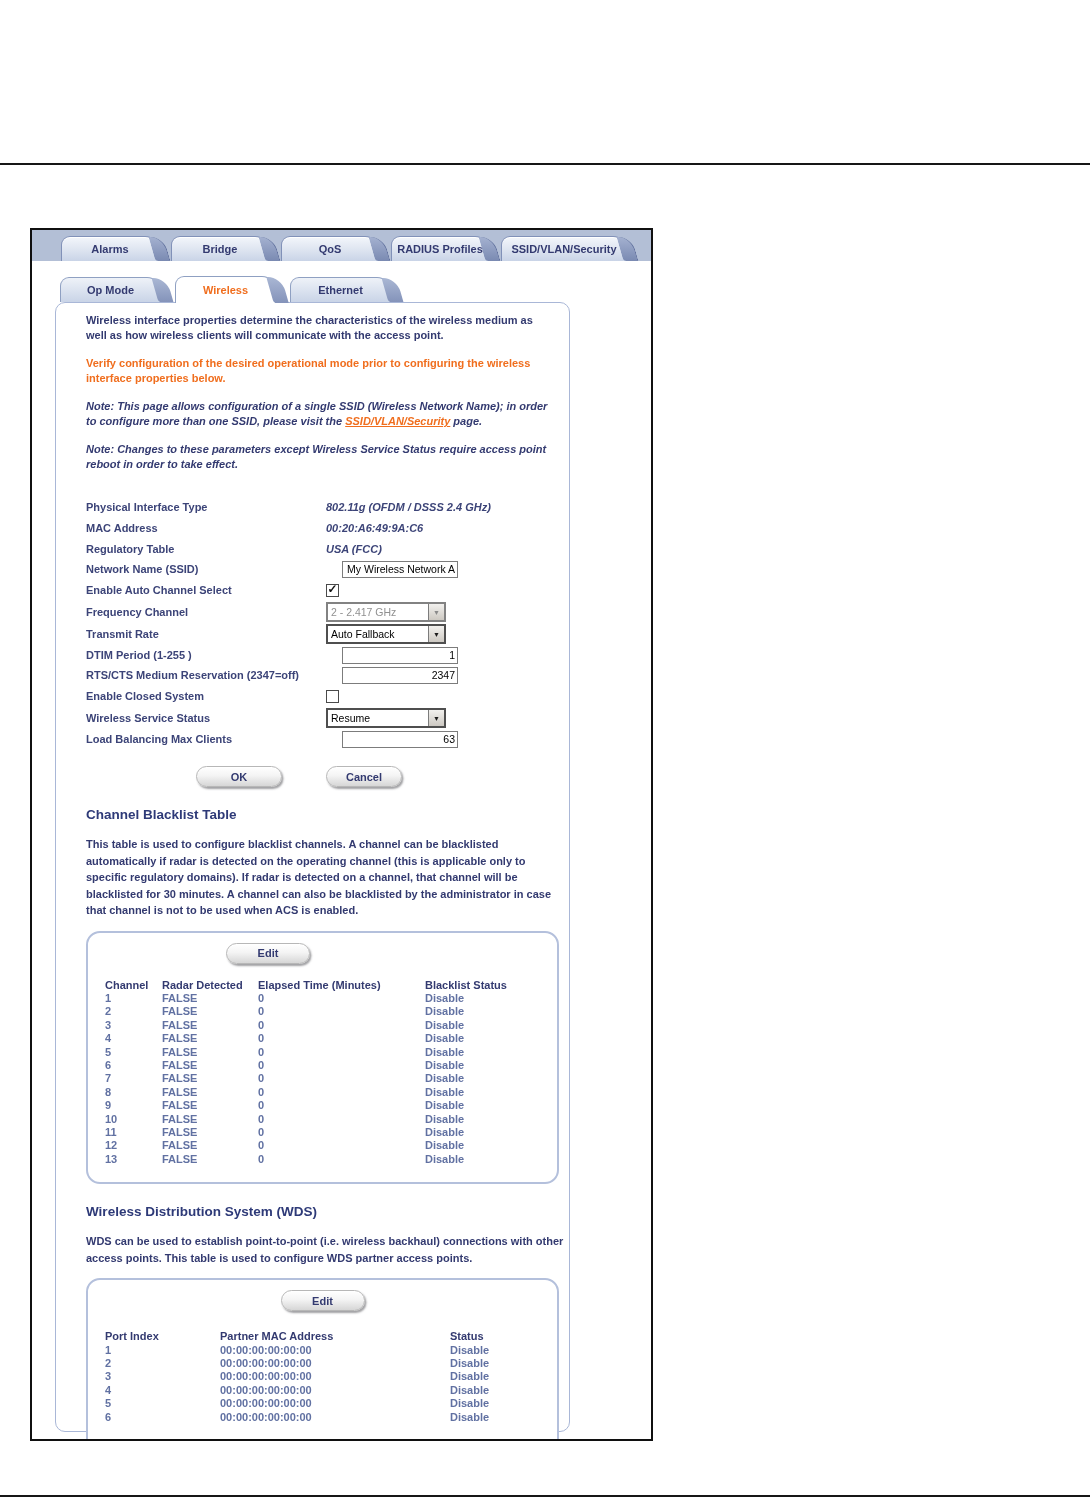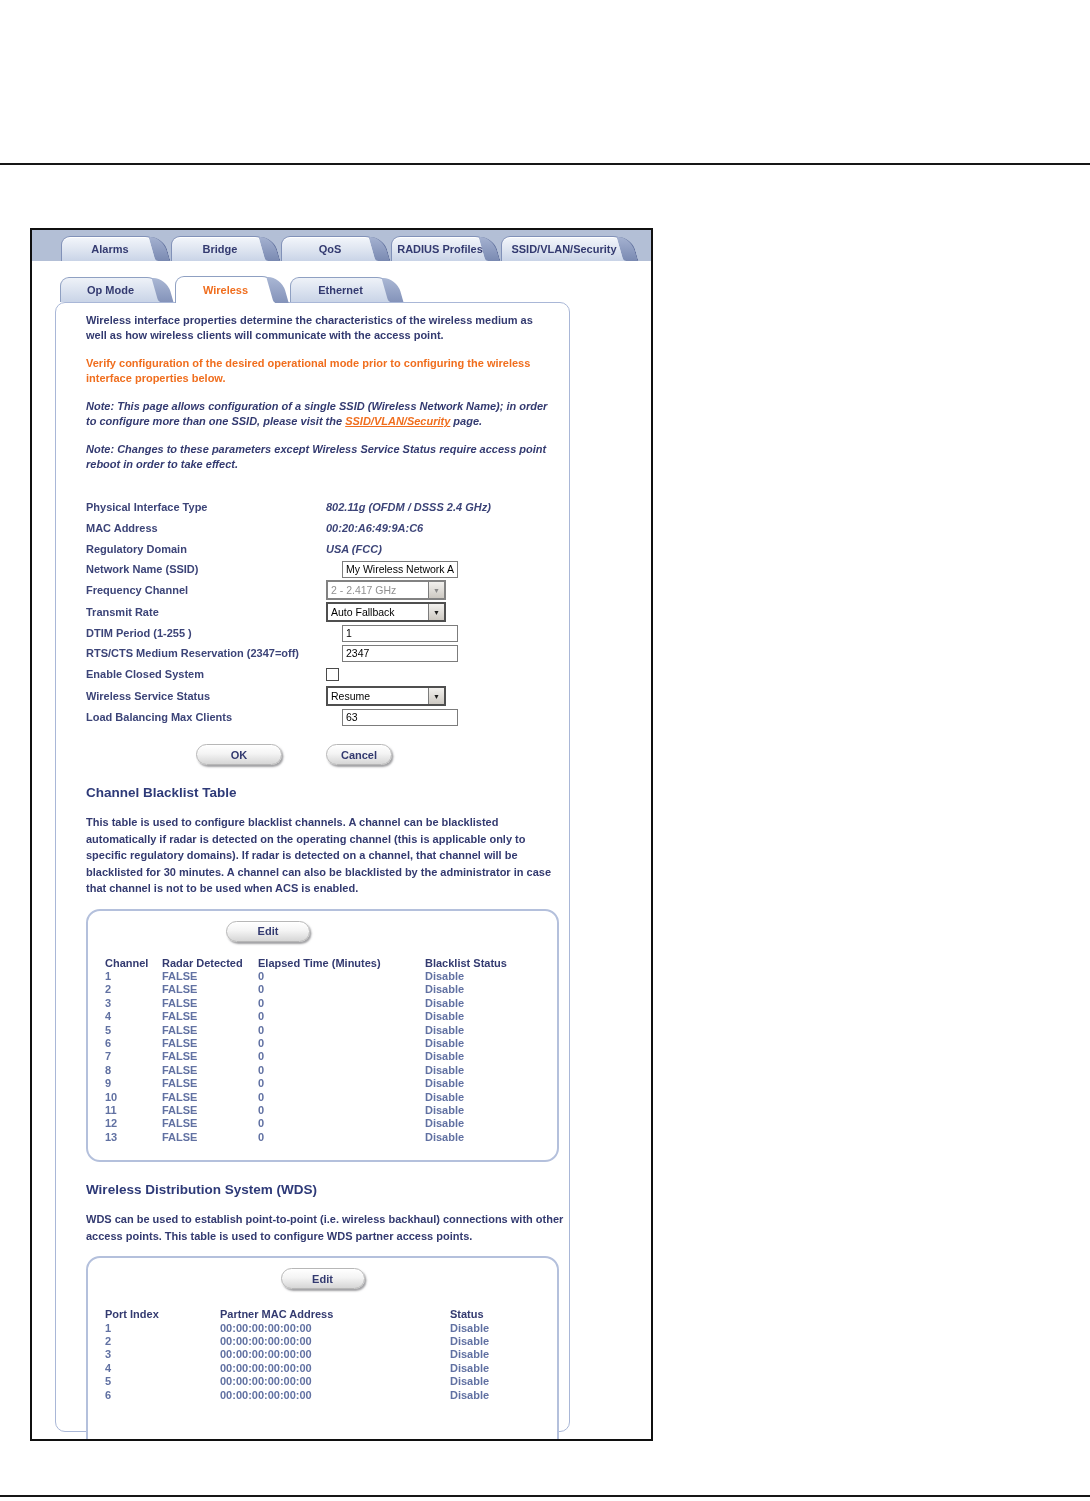--- a/index.html
+++ b/index.html
@@ -85,21 +85,21 @@
   .frm-row { display:flex; align-items:center; }
   .frm-label { width:240px; font-size:11px; font-weight:bold; color:#3c4478; flex:0 0 auto; }
   .frm-static { font-size:11px; font-weight:bold; font-style:italic; color:#3c4478; }
   .r-static { height:21px; }
   .r-input  { height:20px;gap:16px; }
   .r-check  { height:22px; }
   .r-select { height:22px; }
   .txt {
     width:116px; height:17px; border:1px solid #7c7c7c; background:#fff;
     font-family:"Liberation Sans",sans-serif; font-size:10.5px; color:#000;
-    padding:0 2px 0 3px; outline:none;
+    padding:0 2px 0 3px; outline:none;text-align:right;
   }
   .cb {
     width:13px; height:13px; border:1px solid #4a4a4a; background:#fff;
     display:flex; align-items:center; justify-content:center; cursor:pointer;
   }
   .cbmark { font-size:12px; font-weight:bold; color:#101010; line-height:10px; margin-top:-2px; }
   .sel {
     width:120px; height:20px; border:2px solid #4f4f4f; background:#fff;
     display:flex; align-items:stretch; cursor:pointer;
   }
@@ -117,21 +117,21 @@
   .pill {
     height:21px; border-radius:11px;
     background:linear-gradient(180deg,#ffffff 0%,#f4f4f4 45%,#d6d6d6 100%);
     border:1px solid #b7b7b7;
     box-shadow:1.5px 2px 2px rgba(110,110,115,0.65), inset 0 1px 0 #fff;
     display:flex; align-items:center; justify-content:center;
     font-size:11px; font-weight:bold; color:#333a70; cursor:pointer;
   }
   .btn-row { margin-top:17px; display:flex; }
   .ok-btn { width:86px; margin-left:110px; }
-  .cancel-btn { width:66px; margin-left:44px; }
+  .cancel-btn { width:76px; margin-left:44px; }
 
   
   .section-title { margin-top:20px; font-size:13.5px; font-weight:bold; color:#2e3a78; }
   .section-desc { margin-top:14px; font-size:11px; line-height:16.5px; font-weight:bold; color:#333a70; width:482px; }
   .round-box {
     margin-top:12px; width:473px; border:2px solid #b4c0dc; border-radius:14px;
     background:#fff; padding-bottom:16px;
   }
   .edit1 { width:84px; margin:10px 0 0 138px; }
   .edit2 { width:84px; margin:10px auto 0 auto; }
@@ -202,26 +202,32 @@
       <div class="form">
         <div class="frm-row r-static">
           <div class="frm-label">Physical Interface Type</div>
           <div class="frm-static">802.11g (OFDM / DSSS 2.4 GHz)</div>
         </div>
         <div class="frm-row r-static">
           <div class="frm-label">MAC Address</div>
           <div class="frm-static">00:20:A6:49:9A:C6</div>
         </div>
         <div class="frm-row r-static">
-          <div class="frm-label">Regulatory Domain</div>
+          <div class="frm-label">Regulatory Table</div>
           <div class="frm-static">USA (FCC)</div>
         </div>
         <div class="frm-row r-input">
           <div class="frm-label">Network Name (SSID)</div>
           <input class="txt" type="text" value="My Wireless Network A" style="">
+        </div>
+        <div class="frm-row r-check">
+          <div class="frm-label">Enable Auto Channel Select</div>
+          <div class="cb checked">
+              <span class="cbmark">✓</span>
+            </div>
         </div>
         <div class="frm-row r-select">
           <div class="frm-label">Frequency Channel</div>
           <div class="sel disabled">
             <span class="sel-text">2 - 2.417 GHz</span>
             <span class="sel-btn">
                 <i class="sel-arrow">▼</i>
               </span>
           </div>
         </div>

